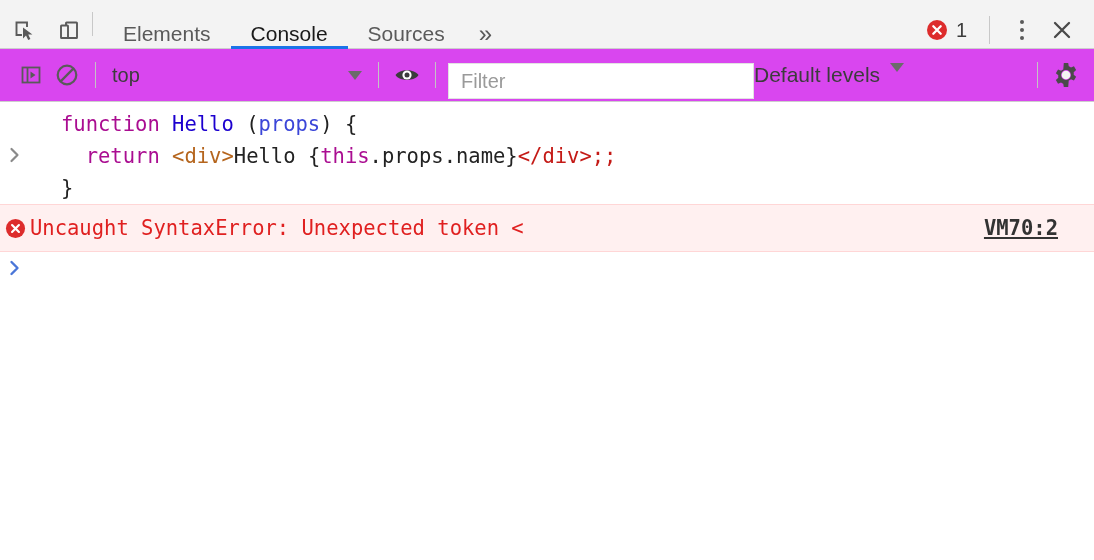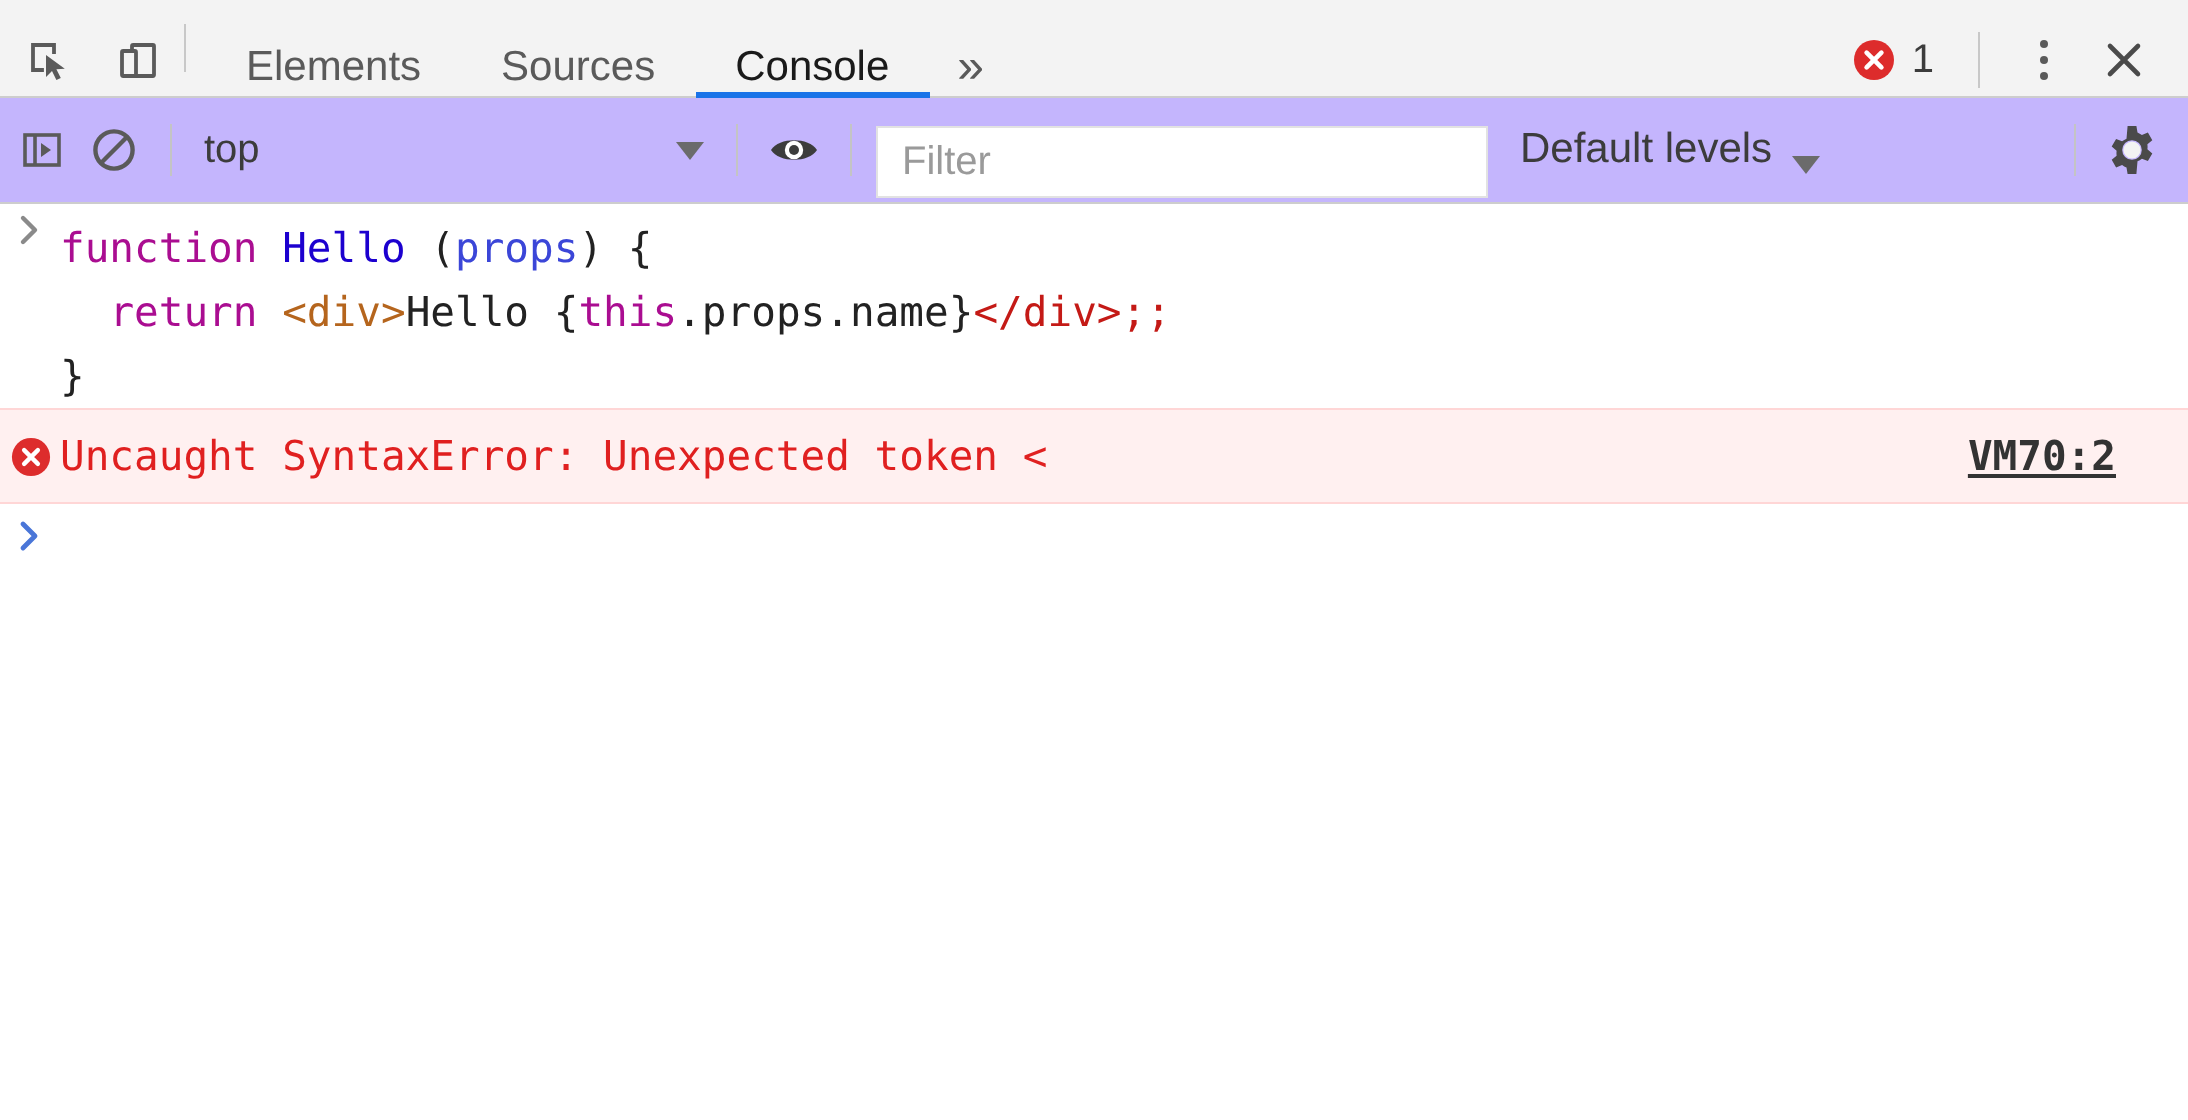--- a/index.html
+++ b/index.html
@@ -126,23 +126,23 @@
     align-items: center;
     justify-content: center;
     cursor: pointer;
   }
 
   
   .console-toolbar {
     height: 52px;
     display: flex;
     align-items: center;
-    background: #c4b5fd;
+    background: #d946ef;
     border-bottom: 1px solid #cdcdcd;
-    padding-left: 3px;
+    padding-left: 13px;
   }
   .ct-icon {
     width: 36px;
     height: 36px;
     display: flex;
     align-items: center;
     justify-content: center;
     cursor: pointer;
     flex: none;
   }
@@ -193,42 +193,42 @@
     font-size: 20px;
     font-family: "Liberation Sans", sans-serif;
     color: #3c3c3c;
     background: transparent;
   }
   .filter-box input::placeholder {
     color: #9a9a9a;
   }
   .levels {
     display: flex;
-    align-items: flex-end;
+    align-items: flex-start;
     gap: 10px;
-    margin-left: 16px;
     cursor: pointer;
     flex: none;
   }
   .levels-label {
     font-size: 21px;
     color: #3c3c3c;
   }
   .ct-spacer { flex: 1; }
 
   
   .console-body {
     position: relative;
     background: #ffffff;
     height: 459px;
   }
   .msg-row {
     display: flex;
-    align-items: flex-start;
+    align-items: center;
     position: relative;
+    gap: 31px;
   }
   .gutter {
     width: 30px;
     flex: none;
     display: flex;
     justify-content: center;
     padding-top: 3px;
   }
   .code-block {
     font-family: "DejaVu Sans Mono", "Liberation Mono", monospace;
@@ -334,25 +334,25 @@
       </svg>
     </div>
   </div>
 
   <div class="tb-sep"></div>
 
   <div class="tabs">
     <div class="tab">
       <span>Elements</span>
     </div>
+    <div class="tab active">
+      <span>Console</span>
+    </div>
     <div class="tab">
       <span>Sources</span>
-    </div>
-    <div class="tab active">
-      <span>Console</span>
     </div>
     <div class="tab-more">
       <span>»</span>
     </div>
   </div>
 
   <div class="tb-right">
     <div class="err-badge">
       <svg width="22" height="22" viewBox="0 0 22 22">
         <circle cx="11" cy="11" r="10" fill="#dd2c2c"></circle>

